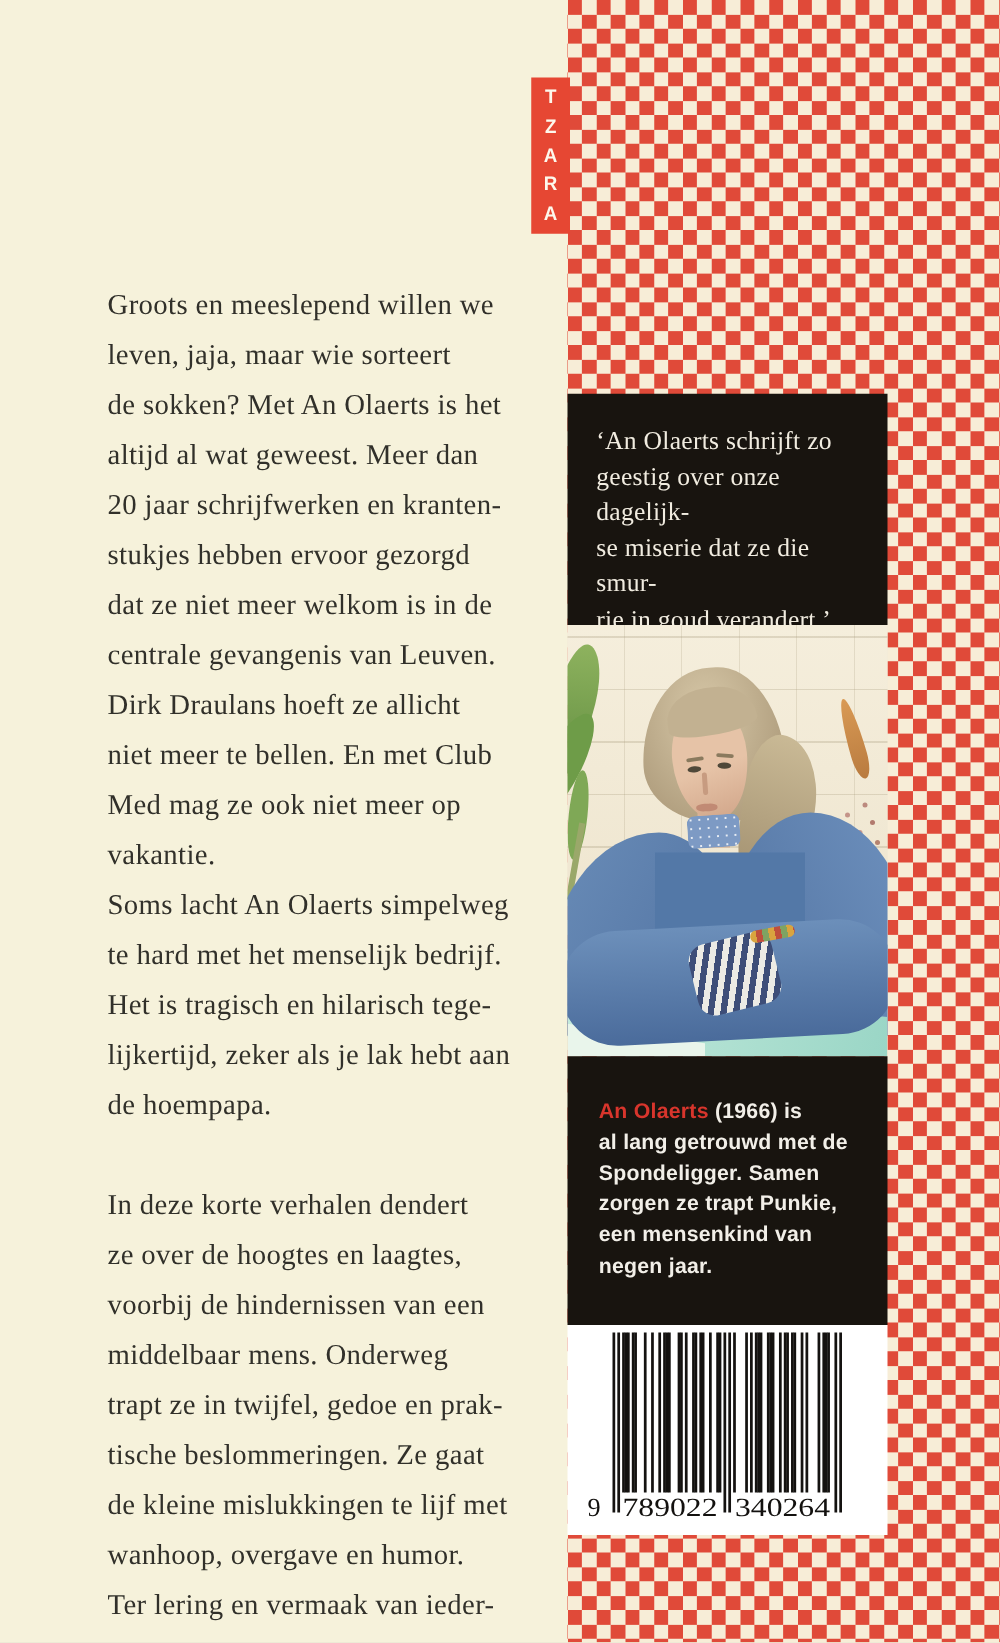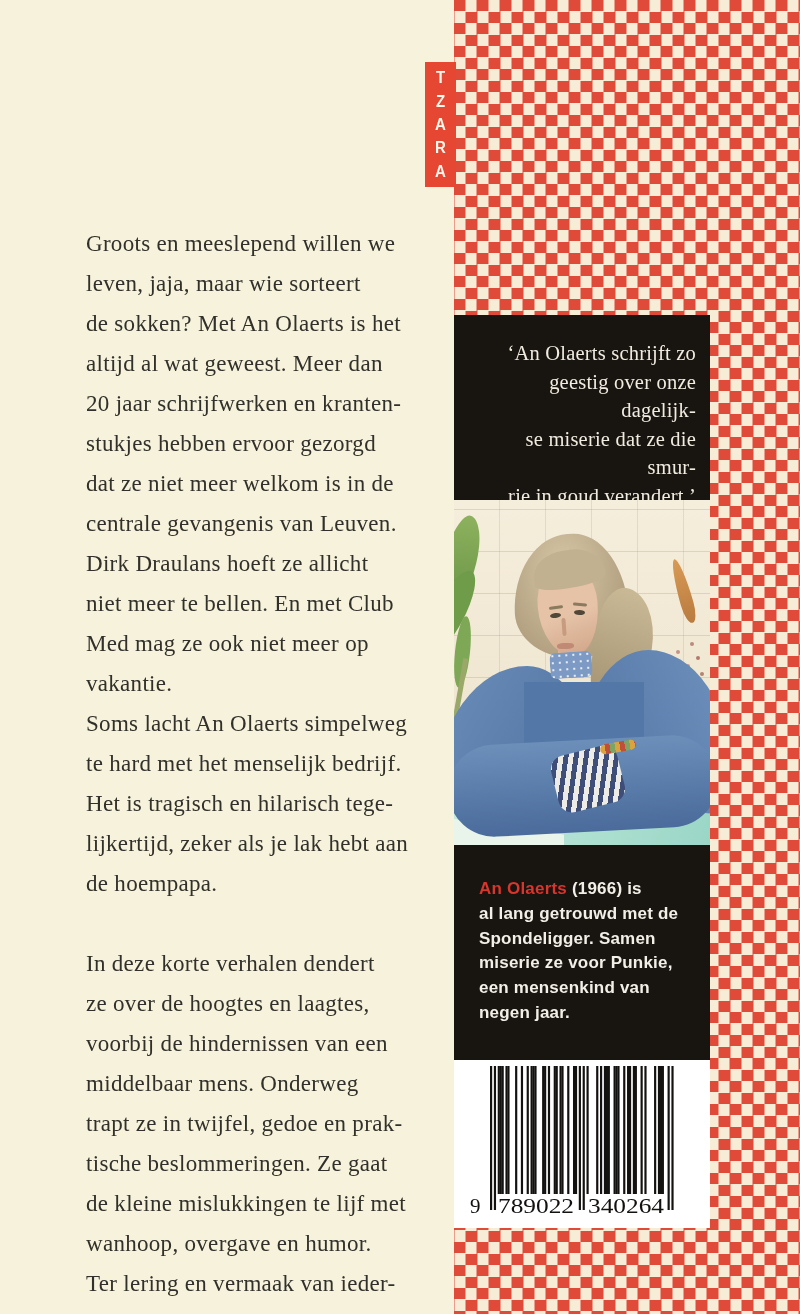--- a/index.html
+++ b/index.html
@@ -21,21 +21,21 @@
     font-size:15px;color:#FDF8EC;line-height:1;}
   .logo span{display:block;transform:scaleY(1.05);}
 
   
   .blurb{left:86px;top:224px;width:372px;white-space:pre-line;
     font-size:23px;line-height:40px;letter-spacing:0.3px;color:var(--body-text,#31302A);}
 
   
   .quote-box{left:454px;top:315px;width:256px;height:185px;background:var(--box-black,#18140F);
     box-sizing:border-box;padding:24px 14px 0 23px;}
-  .quote-text{white-space:pre-line;font-size:20.5px;line-height:28.5px;letter-spacing:0.2px;color:#F1ECE0;text-align:right;}
+  .quote-text{white-space:pre-line;font-size:20.5px;line-height:28.5px;letter-spacing:0.2px;color:#F1ECE0;}
   .quote-attr{margin-top:10px;font-family:"Liberation Sans","DejaVu Sans",sans-serif;
     font-weight:bold;font-size:18px;color:#C93430;letter-spacing:0.2px;}
 
   .bio-box{left:454px;top:845px;width:256px;height:215px;background:var(--box-black,#18140F);
     box-sizing:border-box;padding:32px 10px 0 25px;
     font-family:"Liberation Sans","DejaVu Sans",sans-serif;font-weight:bold;
     font-size:17px;line-height:24.8px;letter-spacing:0.2px;color:#F2EFE8;}
   .bio-name{color:var(--accent-red,#D8352C);margin-top:28px;}
   .bio-rest{white-space:pre-line;}
 
@@ -185,21 +185,21 @@
     <i class="tedge"></i>
     <i class="arms"></i>
     <i class="cuff"></i>
     <i class="bracelet"></i>
   </div>
 
   <div class="abs bio-box">
     <span class="bio-name">An Olaerts</span><span> (1966) is</span>
     <div class="bio-rest">al lang getrouwd met de
 Spondeligger. Samen
-miserie ze voor Punkie,
+zorgen ze trapt Punkie,
 een mensenkind van
 negen jaar.</div>
   </div>
 
   <div class="abs barcode-box">
     <svg width="256" height="168" viewBox="0 0 256 168">
       <g id="bars">
           <rect x="36.00" y="6" width="2.18" height="144" fill="#141210"></rect>
           <rect x="39.86" y="6" width="2.18" height="144" fill="#141210"></rect>
           <rect x="43.72" y="6" width="2.18" height="128" fill="#141210"></rect>

